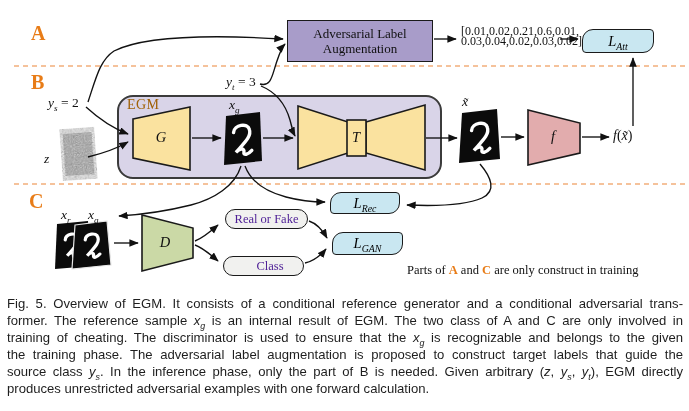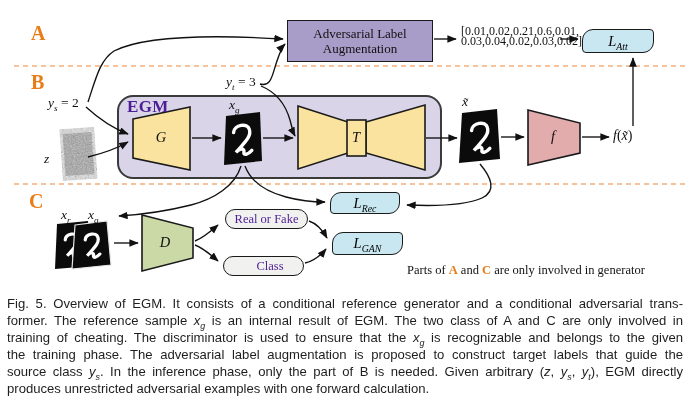--- a/index.html
+++ b/index.html
@@ -8,21 +8,21 @@
   .abs{position:absolute;}
   .sec{font-family:"Liberation Serif",serif;font-weight:bold;font-size:20px;color:#E87C17;}
   .mathlbl{font-size:13.5px;color:#101010;white-space:nowrap;font-family:"Liberation Serif",serif;}
   sub{font-size:68%;line-height:0;}
   .box{box-sizing:border-box;border:1.5px solid #1a1a1a;display:flex;
        align-items:center;justify-content:center;}
   .ala{background:#A89CC9;flex-direction:column;font-size:13px;line-height:15.5px;color:#101010;text-align:center;}
   .loss{background:#C9E7F1;border-radius:11px 4px 11px 4px;border-width:1.6px;font-size:14.5px;}
   .stad{background:#F1F1EF;border-radius:10px;font-size:12.5px;color:#4c1d95;}
   .egm{background:#D9D4E8;border:2px solid #3b3b3b;border-radius:16px;}
-  .egmtitle{font-size:17px;font-weight:bold;color:#4c1d95;letter-spacing:.4px;}
+  .egmtitle{font-size:14px;font-weight:normal;color:#a16207;letter-spacing:.4px;}
   .vec{font-size:12px;line-height:9.8px;color:#101010;white-space:nowrap;}
   .note{font-size:12.5px;color:#101010;white-space:nowrap;}
   .blocklbl{font-size:14.5px;text-align:center;color:#101010;}
   .cap{font-family:"Liberation Sans",sans-serif;font-size:13.1px;line-height:17px;color:#1e1e1e;}
   .cap .just{text-align:justify;text-align-last:justify;}
 </style>
 </head>
 <body>
 
 <div class="abs egm" style="left:117px;top:95px;width:321px;height:80px;"></div>
@@ -151,21 +151,21 @@
 <div class="abs mathlbl" style="left:462px;top:94px;"><span style="font-style: italic;">x̃</span></div>
 <div class="abs mathlbl" style="left:613px;top:128px;font-size:14px;"><span style="font-style: italic;">f</span><span>(</span><span style="font-style: italic;">x̃</span><span>)</span></div>
 <div class="abs mathlbl" style="left:61px;top:207px;"><span style="font-style: italic;">x</span><sub style="font-style: italic;">r</sub></div>
 <div class="abs mathlbl" style="left:88px;top:207px;"><span style="font-style: italic;">x</span><sub style="font-style: italic;">g</sub></div>
 
 <div class="abs mathlbl blocklbl" style="left:146px;top:129px;width:30px;"><span style="font-style: italic;">G</span></div>
 <div class="abs mathlbl blocklbl" style="left:341px;top:129px;width:30px;"><span style="font-style: italic;">T</span></div>
 <div class="abs mathlbl blocklbl" style="left:150px;top:234px;width:30px;"><span style="font-style: italic;">D</span></div>
 <div class="abs mathlbl blocklbl" style="left:538px;top:128px;width:30px;"><span style="font-style: italic;">f</span></div>
 
-<div class="abs note" style="left:407px;top:263px;"><span>Parts of </span><span style="font-weight: bold; color: rgb(232, 124, 23);">A</span><span> and </span><span style="font-weight: bold; color: rgb(232, 124, 23);">C</span><span> are only involved in generator</span></div>
+<div class="abs note" style="left:407px;top:263px;"><span>Parts of </span><span style="font-weight: bold; color: rgb(232, 124, 23);">A</span><span> and </span><span style="font-weight: bold; color: rgb(232, 124, 23);">C</span><span> are only construct in training</span></div>
 
 <div class="abs cap" style="left:7px;top:295px;width:676px;">
   <div class="just"><span>Fig. 5.  Overview of EGM. It consists of a conditional reference generator and a conditional adversarial trans-</span></div>
   <div class="just"><span>former. The reference sample </span><span style="font-style: italic;">x</span><sub style="font-style: italic;">g</sub><span> is an internal result of EGM. The two class of A and C are only involved in</span></div>
   <div class="just"><span>training of cheating. The discriminator is used to ensure that the </span><span style="font-style: italic;">x</span><sub style="font-style: italic;">g</sub><span> is recognizable and belongs to the given</span></div>
   <div class="just"><span>the training phase. The adversarial label augmentation is proposed to construct target labels that guide the</span></div>
   <div class="just"><span>source class </span><span style="font-style: italic;">y</span><sub style="font-style: italic;">s</sub><span>. In the inference phase, only the part of B is needed. Given arbitrary (</span><span style="font-style: italic;">z</span><span>, </span><span style="font-style: italic;">y</span><sub style="font-style: italic;">s</sub><span>, </span><span style="font-style: italic;">y</span><sub style="font-style: italic;">t</sub><span>), EGM directly</span></div>
   <div><span>produces unrestricted adversarial examples with one forward calculation.</span></div>
 </div>
 

